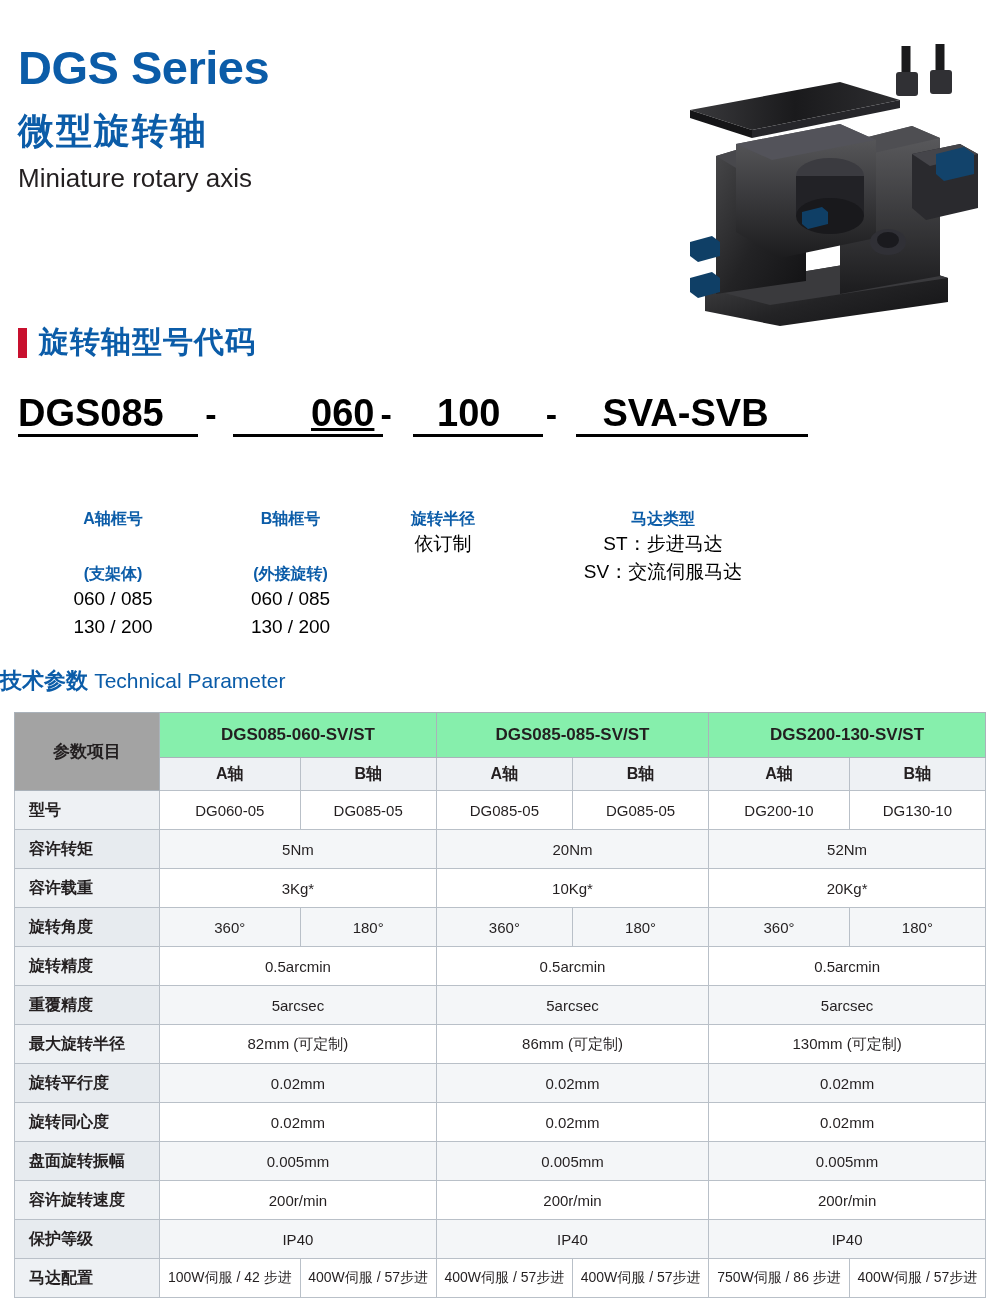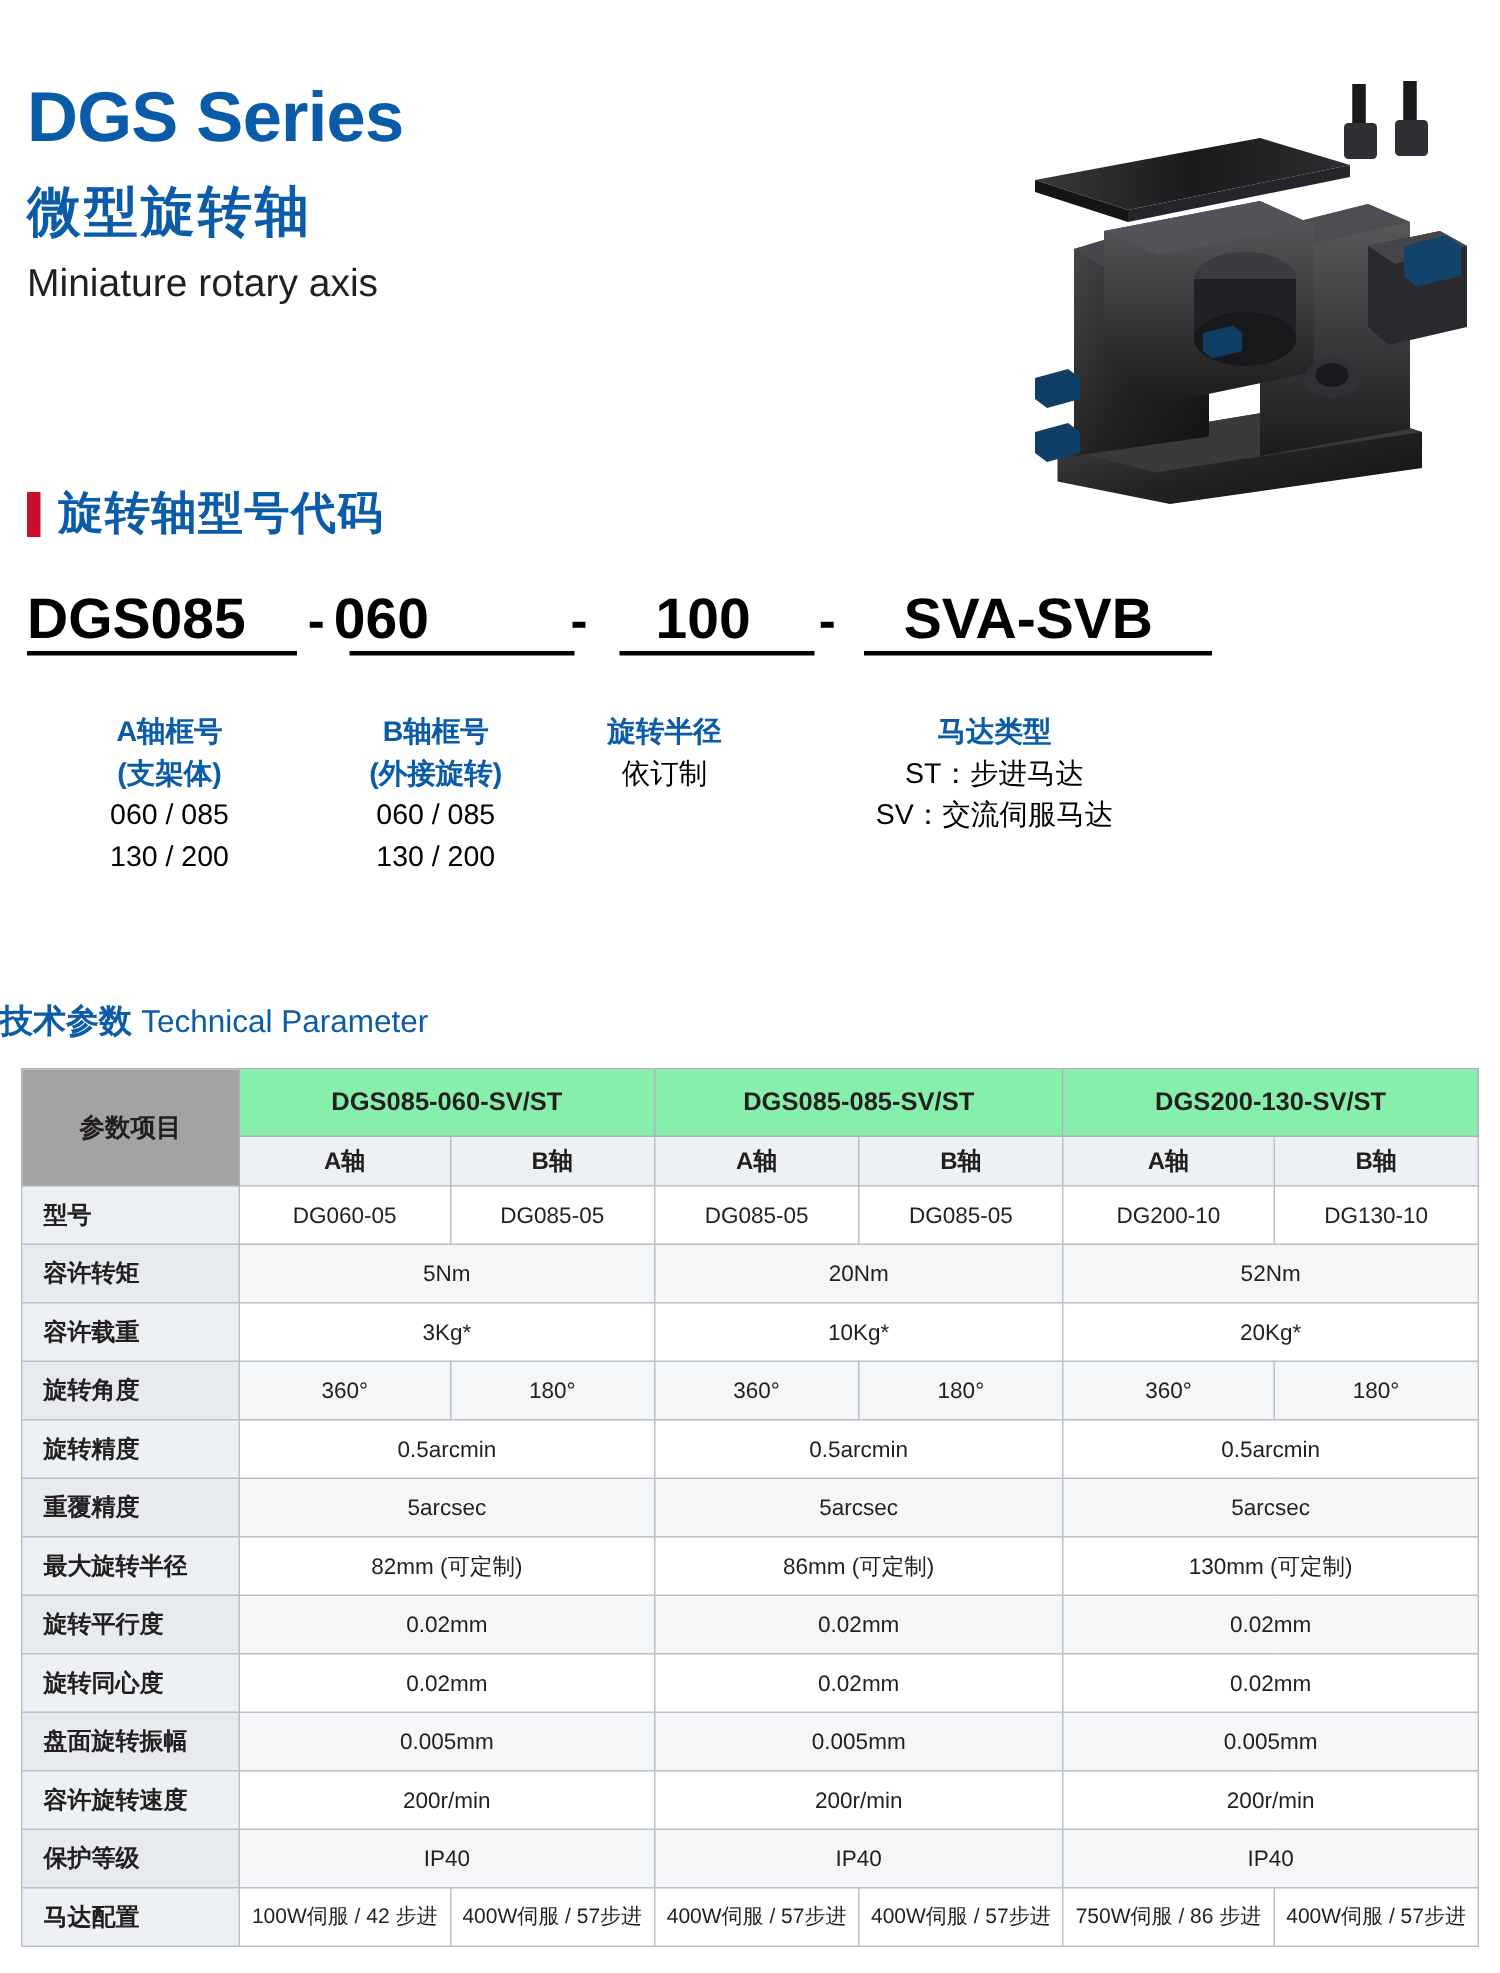--- a/index.html
+++ b/index.html
@@ -10,21 +10,21 @@
     background: #ffffff;
     font-family: "Liberation Sans", sans-serif;
     color: #231f20;
     position: relative;
     overflow: hidden;
   }
 
   
   .header {
     position: absolute;
-    left: 0; top: 16px;
+    left: 0; top: 6px;
     width: 1000px;
     height: 300px;
   }
   .title-block {
     position: absolute;
     left: 18px; top: 38px;
     width: 520px;
   }
   .series-title {
     font-size: 47px;
@@ -89,21 +89,21 @@
     color: #000;
   }
   .code-seg { text-align: center; }
   .code-dash {
     font-size: 34px;
     font-weight: bold;
     padding: 0 6px;
     color: #000;
   }
   .seg1 { width: 185px; text-align: left; }
-  .seg2 { width: 155px; text-align: left; }
+  .seg2 { width: 155px; text-align: right; text-decoration: underline; }
   .seg3 { width: 145px; text-align: center; }
   .seg4 { width: 250px; text-align: center; }
 
   .code-underlines {
     position: absolute;
     left: 18px; top: 434px;
     width: 790px;
     height: 4px;
   }
   .ul {
@@ -122,21 +122,22 @@
   }
   .legend-col {
     text-align: center;
     font-size: 19px;
     line-height: 1.45;
     color: #000;
   }
   .legend-col .lg-head {
     color: #0b5ca8;
     font-weight: bold;
-    font-size: 19px;
+    font-size: 16px;
+    margin-top: 32px;
   }
   .lc1 { width: 190px; }
   .lc2 { width: 165px; }
   .lc3 { width: 140px; }
   .lc4 { width: 300px; }
   .lc4 .lg-motor { text-align: center; font-size: 19px; }
 
   
   .tech-head {
     position: absolute;

